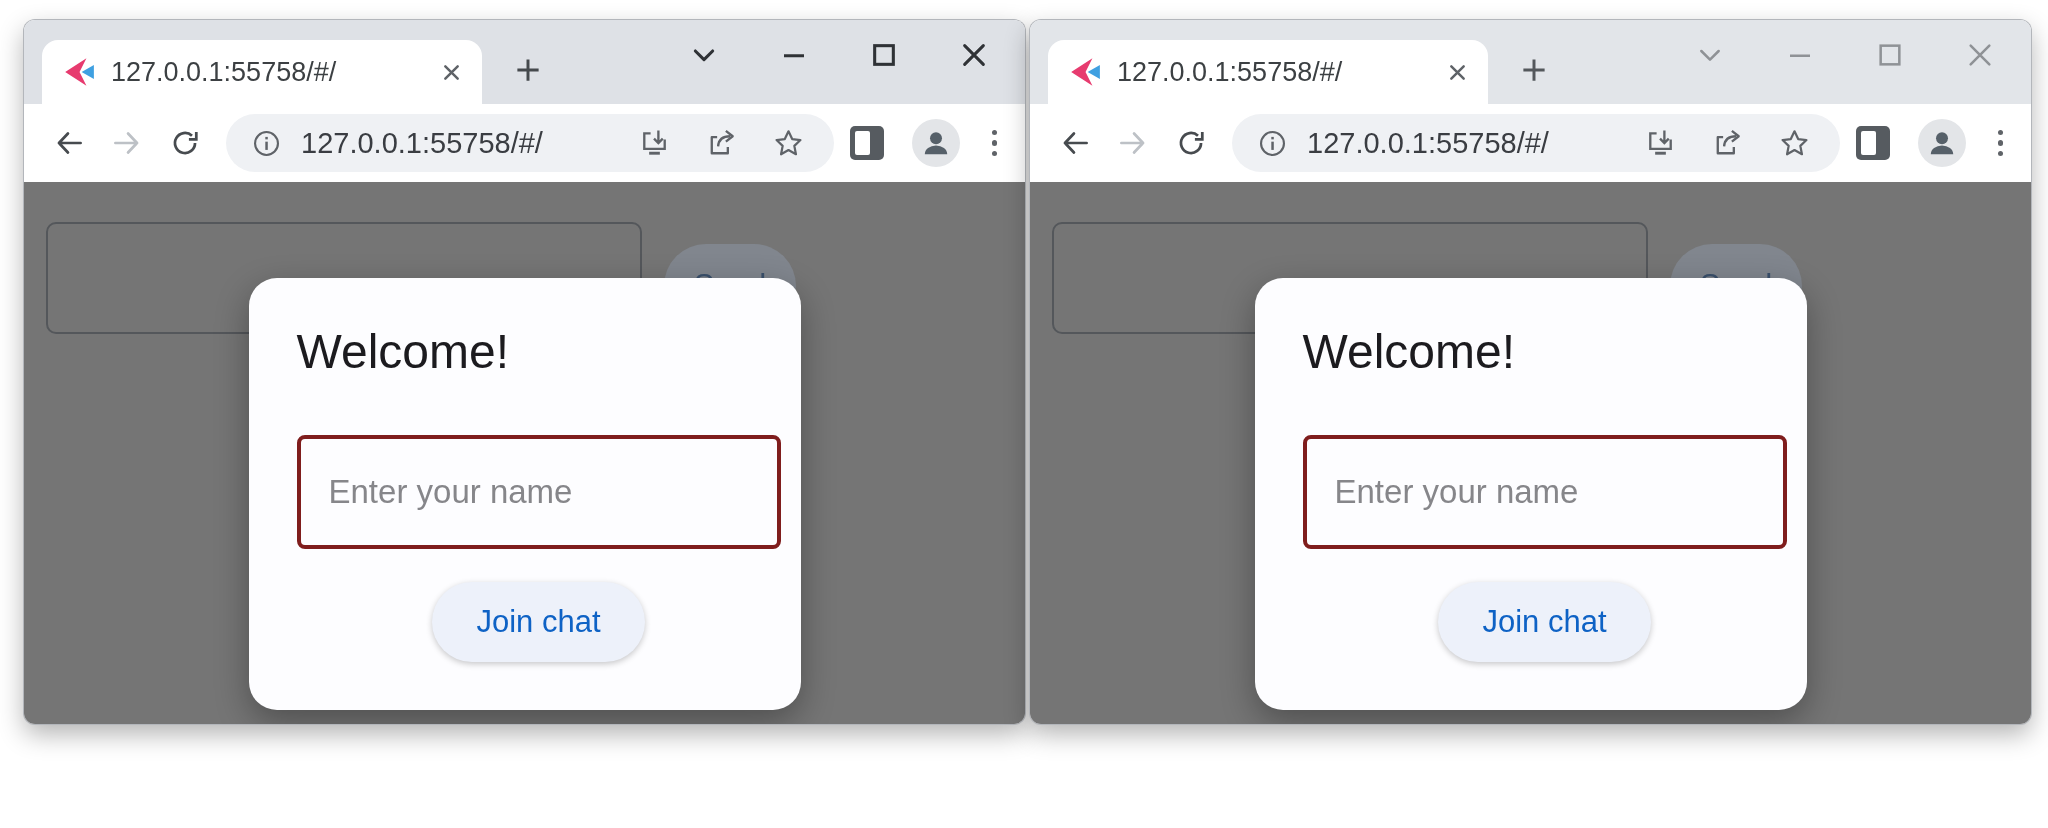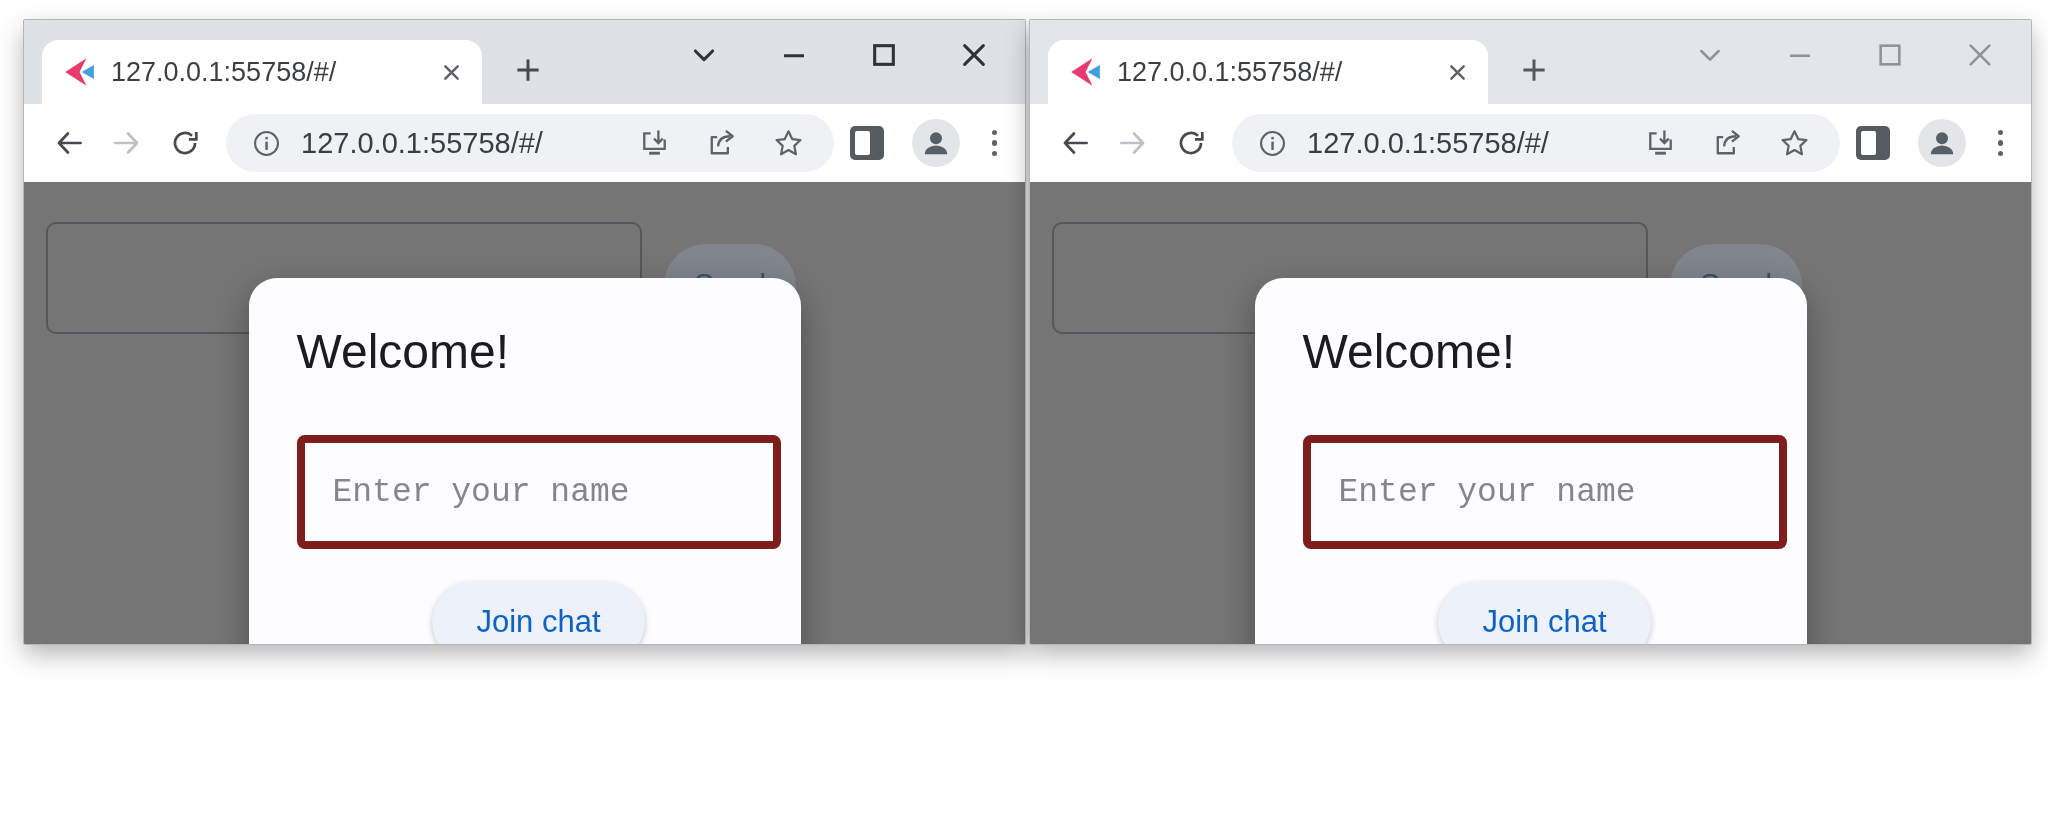--- a/index.html
+++ b/index.html
@@ -3,21 +3,21 @@
 <meta charset="utf-8">
 <style>
   html,body{margin:0;padding:0;}
   body{
     width:2048px;height:828px;position:relative;background:#ffffff;
     font-family:"Liberation Sans", sans-serif;overflow:hidden;
     -webkit-font-smoothing:antialiased;
   }
   
   .window{
-    position:absolute;top:20px;width:1001px;height:624px;border-radius:1px;
+    position:absolute;top:20px;width:1001px;height:704px;border-radius:11px;
     background:#fff;overflow:hidden;
     box-shadow:0 0 0 1px #b3b6bb, 0 10px 26px rgba(0,0,0,.30);
   }
   #win-left{left:24px;}
   #win-right{left:1030px;}
 
   
   .tabstrip{height:84px;background:#dee1e6;position:relative;display:flex;align-items:flex-end;padding-left:18px;box-sizing:border-box;}
   .win-inactive .tabstrip{background:#e2e5e9;}
   .tab{width:440px;height:64px;background:#fff;border-radius:16px 16px 0 0;display:flex;align-items:center;gap:15px;padding:0 16px 0 20px;box-sizing:border-box;}
@@ -48,22 +48,22 @@
   .ghost-textarea{position:absolute;left:22px;top:40px;width:596px;height:112px;border:2.5px solid #54575b;border-radius:10px;box-sizing:border-box;}
   .ghost-send{position:absolute;left:640px;top:62px;width:132px;height:84px;border-radius:42px;background:#81868e;
     color:#3a506c;font-size:31px;font-weight:500;display:flex;align-items:center;justify-content:center;}
 
   
   .dialog{position:absolute;left:50%;transform:translateX(-50%);top:96px;width:552px;height:432px;
     background:#fdfdff;border-radius:28px;box-shadow:0 12px 34px rgba(0,0,0,.32);
     box-sizing:border-box;padding:46px 20px 48px 48px;display:flex;flex-direction:column;}
   .dialog-title{font-size:48px;line-height:1.15;color:#1c1b1f;font-weight:400;}
   .name-input{margin-top:56px;height:114px;width:100%;box-sizing:border-box;background:transparent;
-    border:8px solid #7f1d1d;border-radius:8px;padding:0 28px;font-size:33px;color:#1c1b1f;outline:none;
-    font-family:Liberation Mono, monospace;}
+    border:4px solid #7f1d1d;border-radius:8px;padding:0 28px;font-size:33px;color:#1c1b1f;outline:none;
+    font-family:Liberation Sans, sans-serif;}
   .name-input::placeholder{color:#86868a;opacity:1;}
   .dialog-actions{margin-top:auto;display:flex;justify-content:center;}
   .join-btn{height:80px;padding:0 44px;border:none;border-radius:40px;background:#edf1fa;
     color:#0e62c5;font-size:31px;font-weight:500;display:flex;align-items:center;justify-content:center;
     box-shadow:0 2px 6px rgba(0,0,0,.22);font-family:"Liberation Sans", sans-serif;}
 </style>
 </head>
 <body>
 
 <div class="window win-active" id="win-left">

